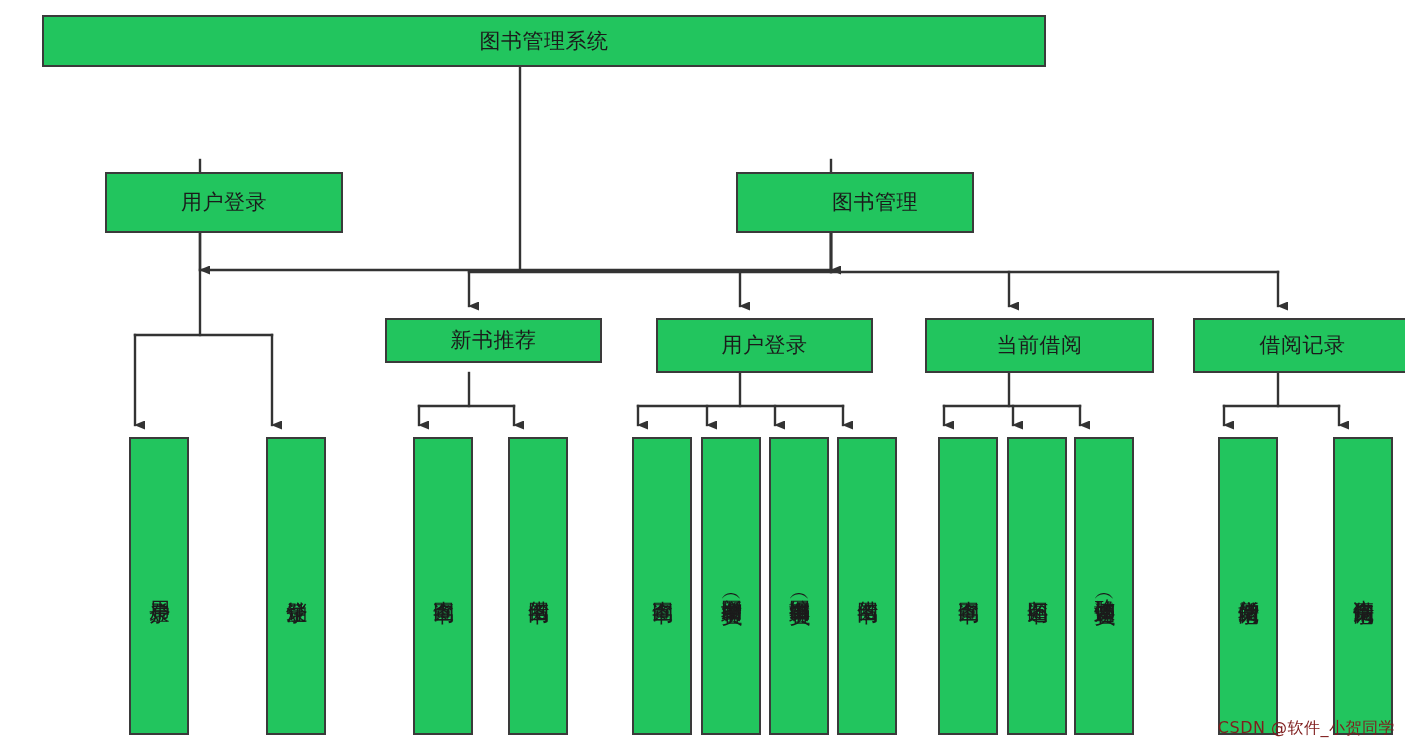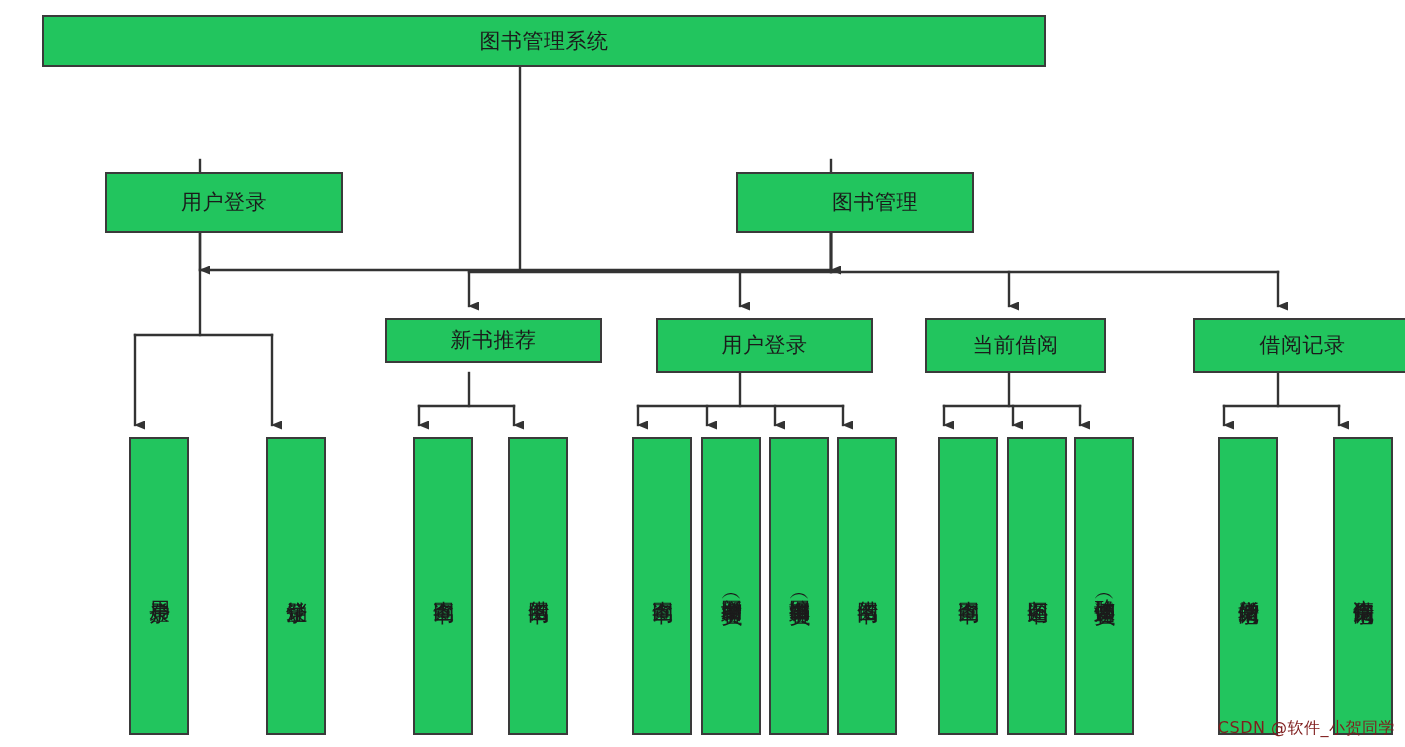--- a/index.html
+++ b/index.html
@@ -137,21 +137,21 @@
   <div class="node-box" id="box-l2-1" style="left: 712px; top: 172px; width: 238px; height: 61px; padding-left: 40px;">
     <span class="node-label">图书管理</span>
   </div>
 
   <div class="node-box" id="box-l3-0" style="left: 361px; top: 318px; width: 217px; height: 45px;">
     <span class="node-label">新书推荐</span>
   </div>
   <div class="node-box" id="box-l3-1" style="left: 632px; top: 318px; width: 217px; height: 55px;">
     <span class="node-label">用户登录</span>
   </div>
-  <div class="node-box" id="box-l3-2" style="left: 901px; top: 318px; width: 181px; height: 55px;">
+  <div class="node-box" id="box-l3-2" style="left: 901px; top: 318px; width: 229px; height: 55px;">
     <span class="node-label">当前借阅</span>
   </div>
   <div class="node-box" id="box-l3-3" style="left: 1169px; top: 318px; width: 219px; height: 55px;">
     <span class="node-label">借阅记录</span>
   </div>
 
   <div class="node-box leaf" id="box-leaf-0" style="left: 105px; top: 437px; width: 60px; height: 298px;">
     <span class="node-label">用户登录</span>
   </div>
   <div class="node-box leaf" id="box-leaf-1" style="left: 242px; top: 437px; width: 60px; height: 298px;">

